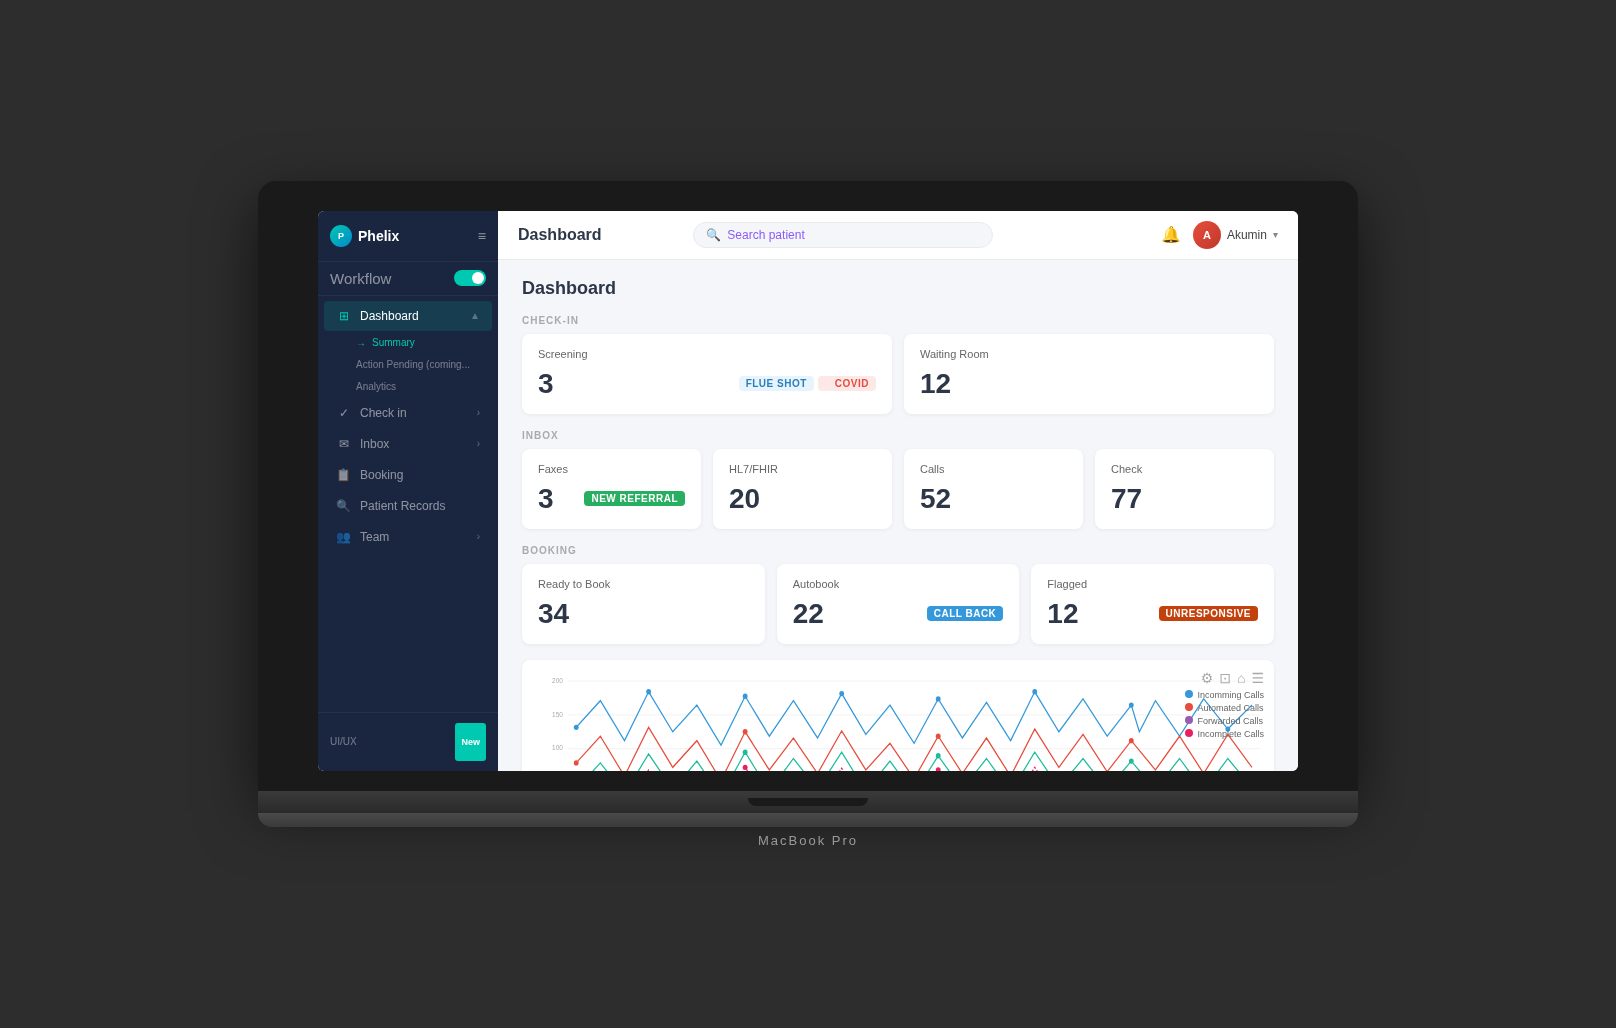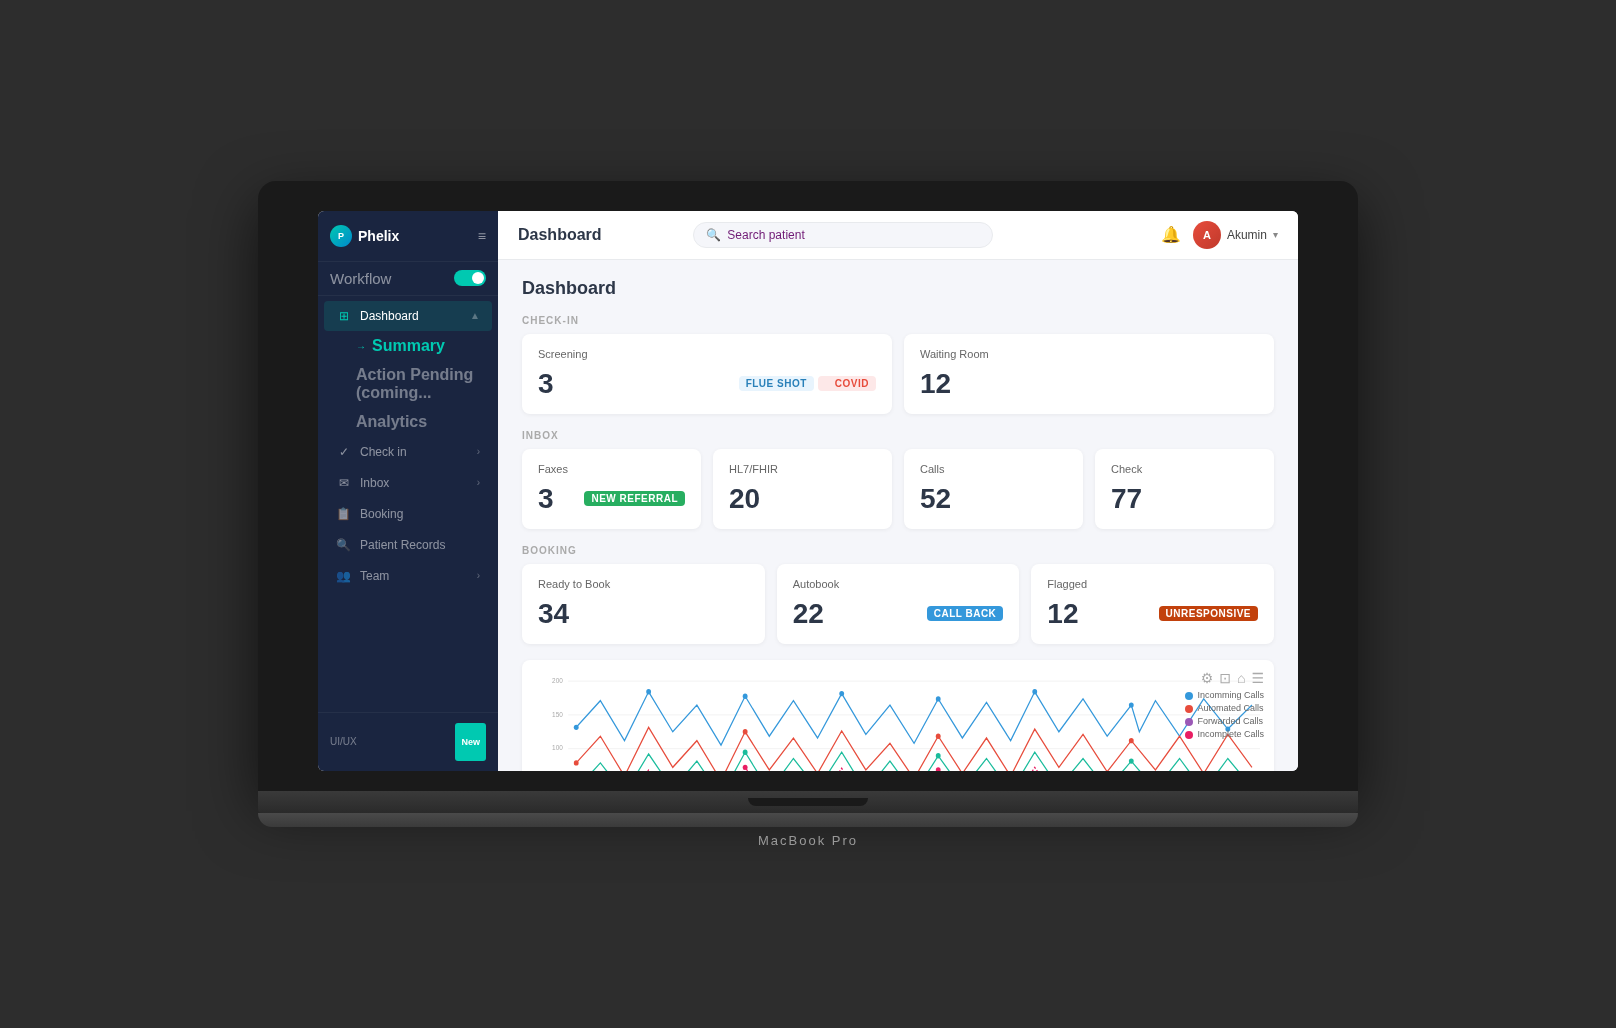--- a/index.html
+++ b/index.html
@@ -213,22 +213,21 @@
       color: #00c9b1;
     }
 
     .sub-arrow {
       color: #00c9b1;
       font-size: 10px;
     }
 
     .sub-label {
       color: rgba(255,255,255,0.4);
-      font-size: 16px;
-      font-weight: bold;
+      font-size: 10px;
     }
 
     .sidebar-footer {
       padding: 10px 12px;
       border-top: 1px solid rgba(255,255,255,0.05);
       display: flex;
       align-items: center;
       justify-content: space-between;
     }
 
@@ -283,21 +282,21 @@
       margin: 0 auto;
     }
 
     .search-icon-svg {
       color: #aaa;
       font-size: 12px;
     }
 
     .search-input-text {
       font-size: 12px;
-      color: #701a75;
+      color: #8b5cf6;
     }
 
     .top-bar-right {
       display: flex;
       align-items: center;
       gap: 12px;
       margin-left: auto;
     }
 
     .bell-icon {
@@ -468,21 +467,21 @@
       position: absolute;
       top: 30px;
       right: 10px;
       display: flex;
       flex-direction: column;
       gap: 3px;
     }
 
     .legend-item {
       display: flex;
-      align-items: flex-end;
+      align-items: flex-start;
       gap: 4px;
       font-size: 9px;
       color: #666;
     }
 
     .legend-dot {
       width: 8px;
       height: 8px;
       border-radius: 50%;
     }

